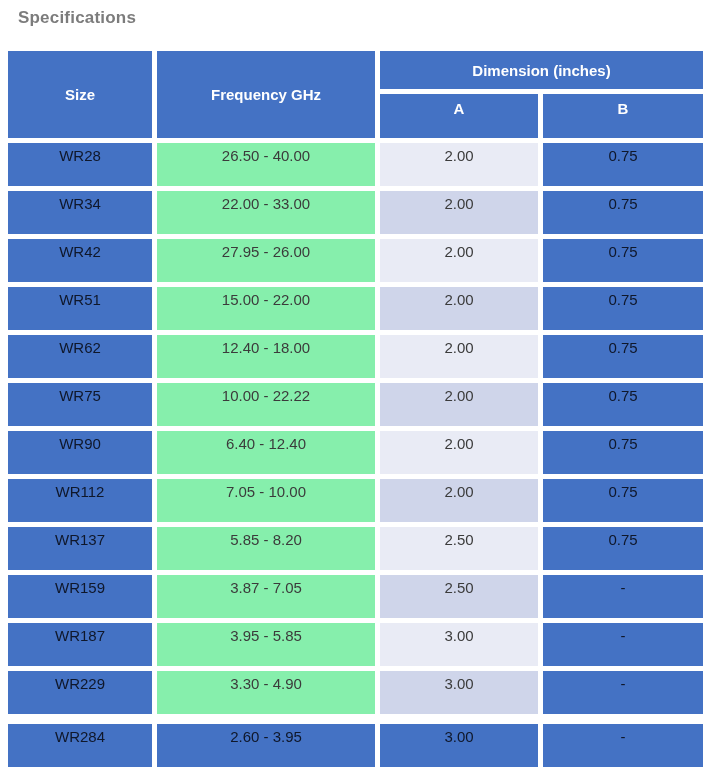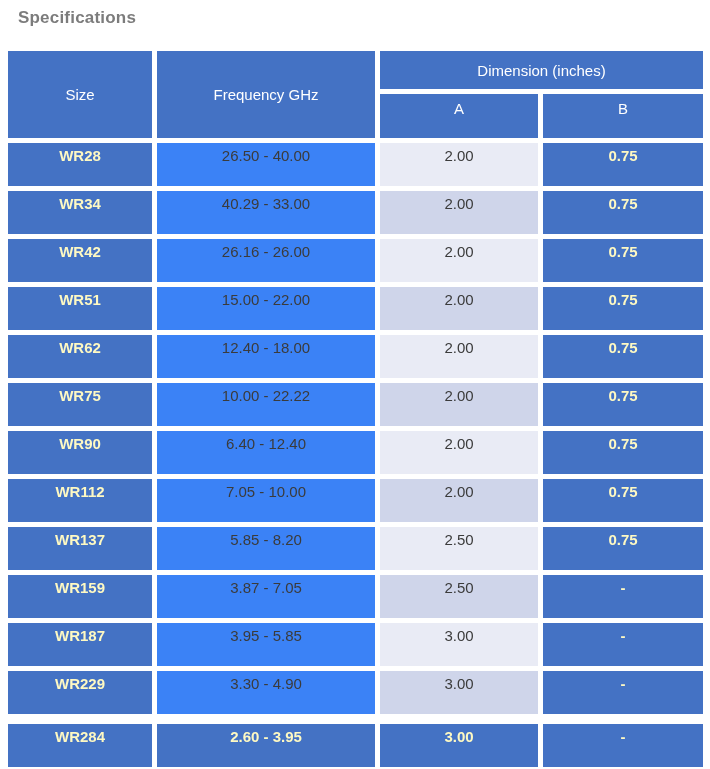--- a/index.html
+++ b/index.html
@@ -39,38 +39,38 @@
   th, td {
     margin: 0;
     padding: 0;
     text-align: center;
     font-size: 15px;
     overflow: hidden;
   }
   thead th {
     background: #4472c4;
     color: #ffffff;
-    font-weight: normal;
+    font-weight: bold;
   }
   th.hdr-rowspan { vertical-align: middle; }
   tr.hdr-row1 { height: 38px; }
   tr.hdr-row2 { height: 44px; }
   tr.hdr-row2 th { vertical-align: top; padding-top: 6px; }
   th.hdr-dim { vertical-align: middle; }
 
   tbody tr.data-row { height: 43px; }
   tbody td { vertical-align: top; padding-top: 4px; }
 
   td.cell-blue {
     background: #4472c4;
-    color: #fef9c3;
-    font-weight: bold;
+    color: #0f172a;
+    font-weight: normal;
   }
   td.cell-freq {
-    background: #3b82f6;
+    background: #86efac;
     color: #3b3b3b;
   }
   td.cell-a-light {
     background: #e9ebf5;
     color: #3b3b3b;
   }
   td.cell-a-dark {
     background: #cfd5ea;
     color: #3b3b3b;
   }
@@ -108,27 +108,27 @@
     </thead>
     <tbody>
       <tr class="data-row">
         <td class="cell-blue">WR28</td>
         <td class="cell-freq">26.50 - 40.00</td>
         <td class="cell-a-light">2.00</td>
         <td class="cell-blue">0.75</td>
       </tr>
       <tr class="data-row">
         <td class="cell-blue">WR34</td>
-        <td class="cell-freq">40.29 - 33.00</td>
+        <td class="cell-freq">22.00 - 33.00</td>
         <td class="cell-a-dark">2.00</td>
         <td class="cell-blue">0.75</td>
       </tr>
       <tr class="data-row">
         <td class="cell-blue">WR42</td>
-        <td class="cell-freq">26.16 - 26.00</td>
+        <td class="cell-freq">27.95 - 26.00</td>
         <td class="cell-a-light">2.00</td>
         <td class="cell-blue">0.75</td>
       </tr>
       <tr class="data-row">
         <td class="cell-blue">WR51</td>
         <td class="cell-freq">15.00 - 22.00</td>
         <td class="cell-a-dark">2.00</td>
         <td class="cell-blue">0.75</td>
       </tr>
       <tr class="data-row">

